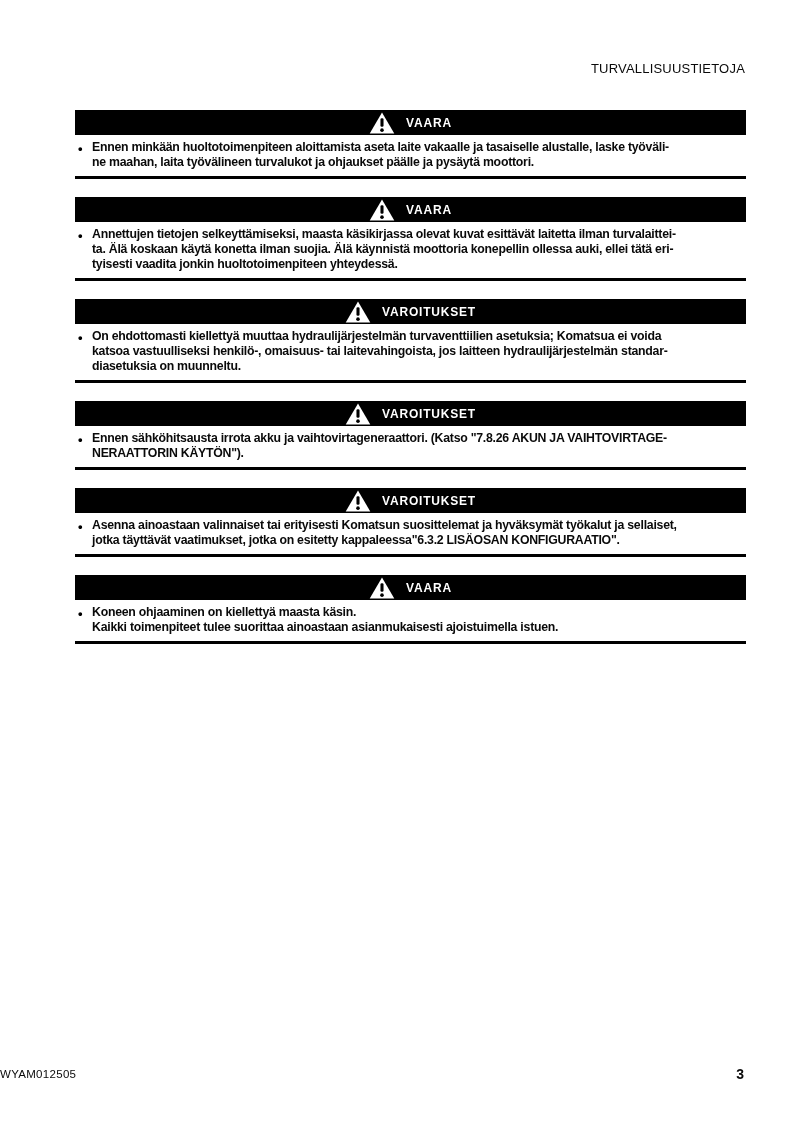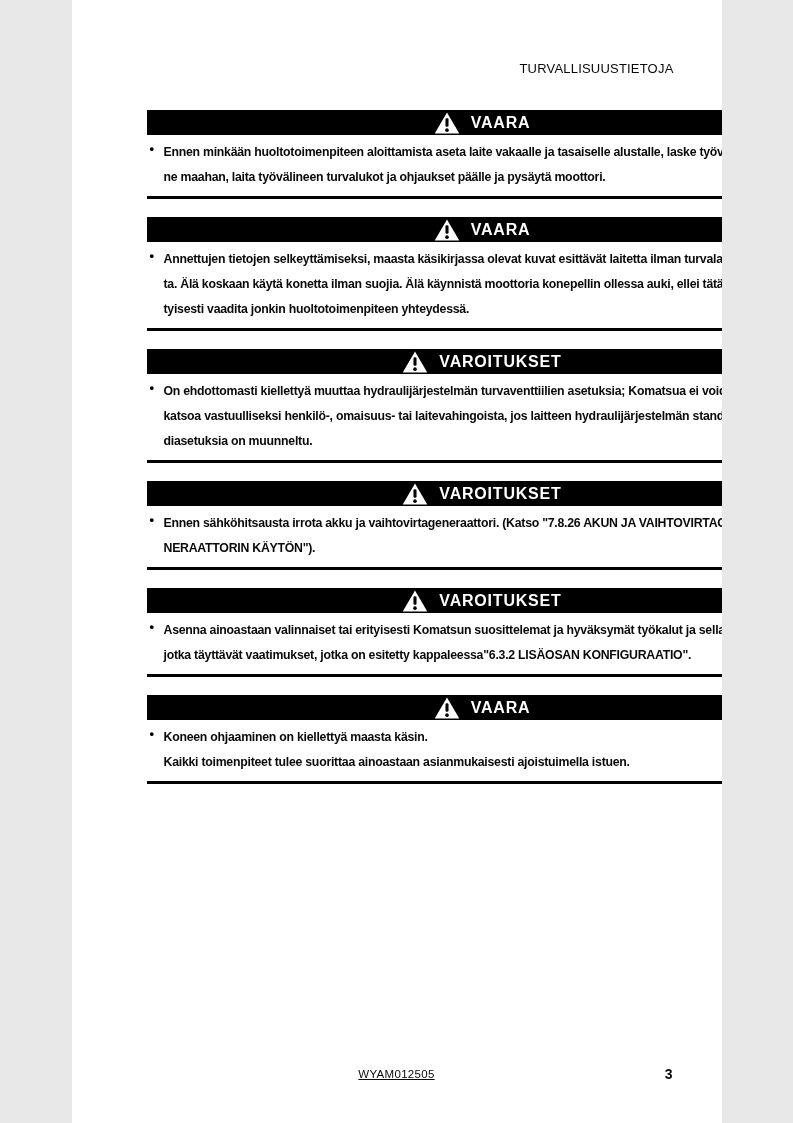--- a/index.html
+++ b/index.html
@@ -1,19 +1,19 @@
 <!DOCTYPE html>
 <html><head>
 <meta charset="utf-8">
 <style>
   * { margin: 0; padding: 0; box-sizing: border-box; }
   html, body { background: #e8e8e8; }
   .page {
     position: relative;
-    width: 650px;
+    width: 793px;
     height: 1123px;
     margin: 0 auto;
     background: #ffffff;
     font-family: "Liberation Sans", sans-serif;
     color: #000;
     overflow: hidden;
   }
   .header-right {
     position: absolute;
     top: 61px;
@@ -33,42 +33,42 @@
     height: 25px;
     background: #000000;
     display: flex;
     align-items: center;
     justify-content: center;
     gap: 11px;
   }
   .warning-bar .tri-icon { display: block; }
   .warning-title {
     color: #ffffff;
-    font-size: 16px;
+    font-size: 12px;
     font-weight: bold;
     letter-spacing: 0.8px;
     line-height: 1;
     padding-top: 1px;
   }
   .warning-items {
     display: flex;
     margin-top: 5px;
   }
   .bullet {
     flex: 0 0 17px;
     font-size: 13px;
     font-weight: bold;
     line-height: 17px;
     padding-left: 3px;
   }
   .w-text {
     flex: 1 1 auto;
     font-size: 12.3px;
     font-weight: bold;
-    line-height: 25px;
+    line-height: 15px;
     letter-spacing: -0.25px;
     white-space: pre-line;
     color: #0a0a0a;
   }
   .rule {
     height: 3px;
     background: #000000;
     margin-top: 6px;
   }
   .watermark {
@@ -79,25 +79,23 @@
     font-weight: normal;
     letter-spacing: 0.8px;
     color: #454545;
     z-index: 5;
   }
   .footer-code {
     position: absolute;
     left: 0;
     right: 0;
     top: 1068px;
-    text-align: center;
     font-size: 11.5px;
     letter-spacing: 0.3px;
     color: #0a0a0a;
-    text-decoration: underline;
   }
   .footer-page {
     position: absolute;
     top: 1066px;
     right: 49px;
     font-size: 14px;
     font-weight: bold;
     color: #0a0a0a;
   }
 </style>

